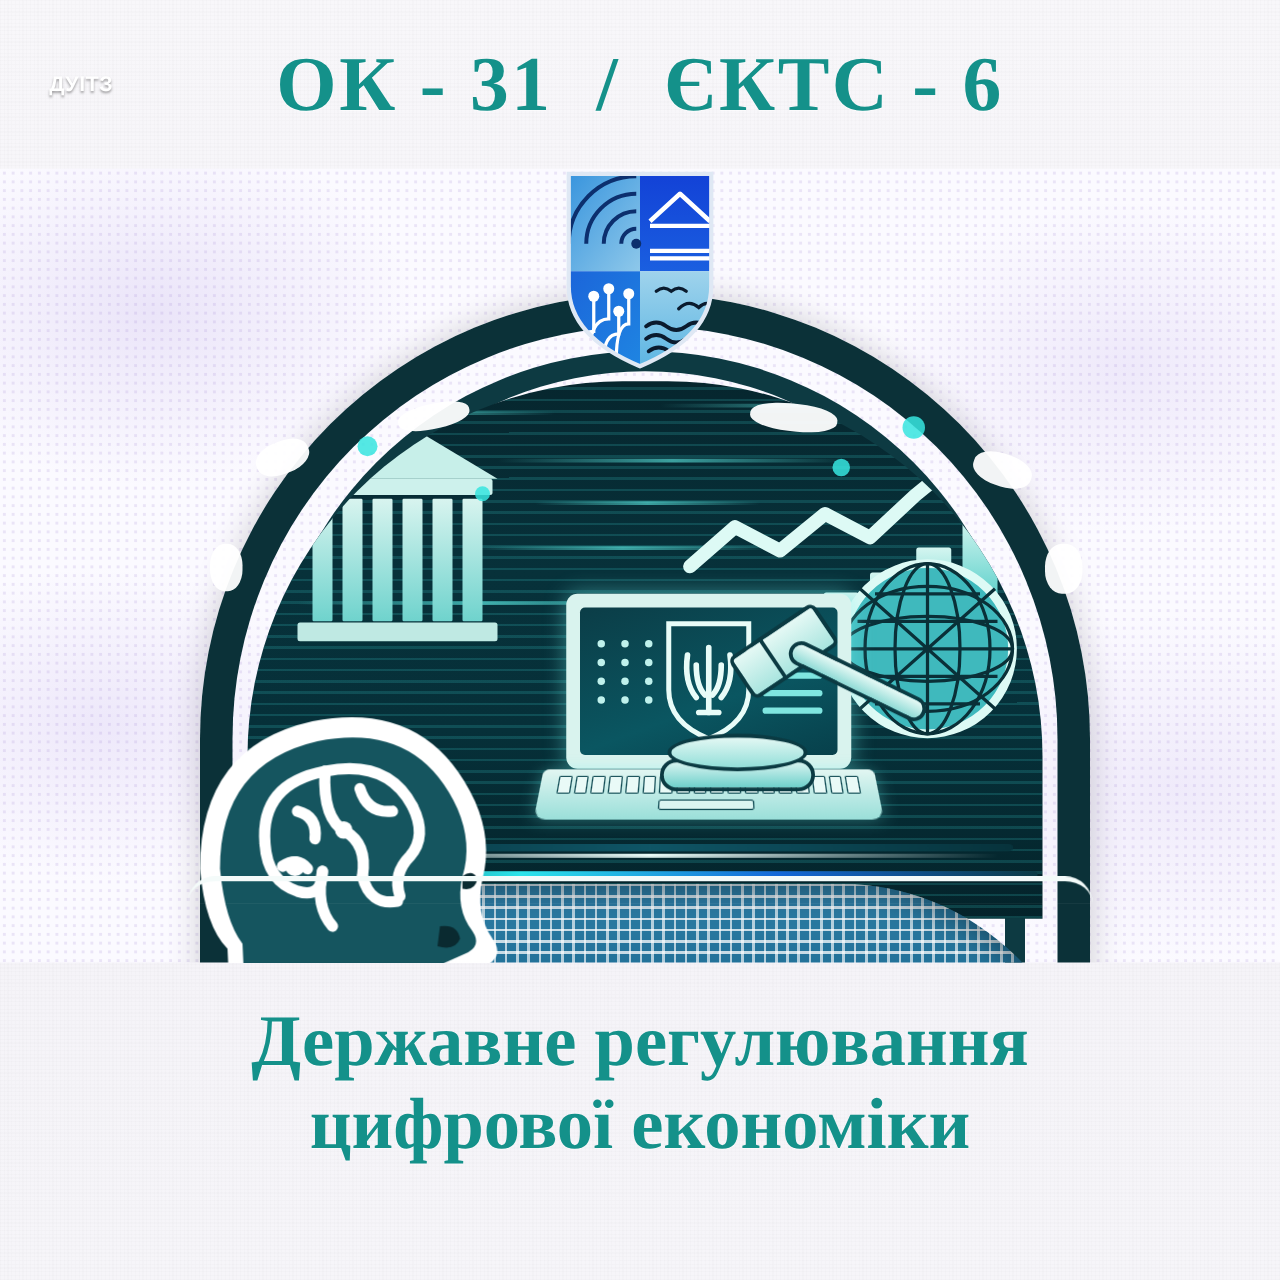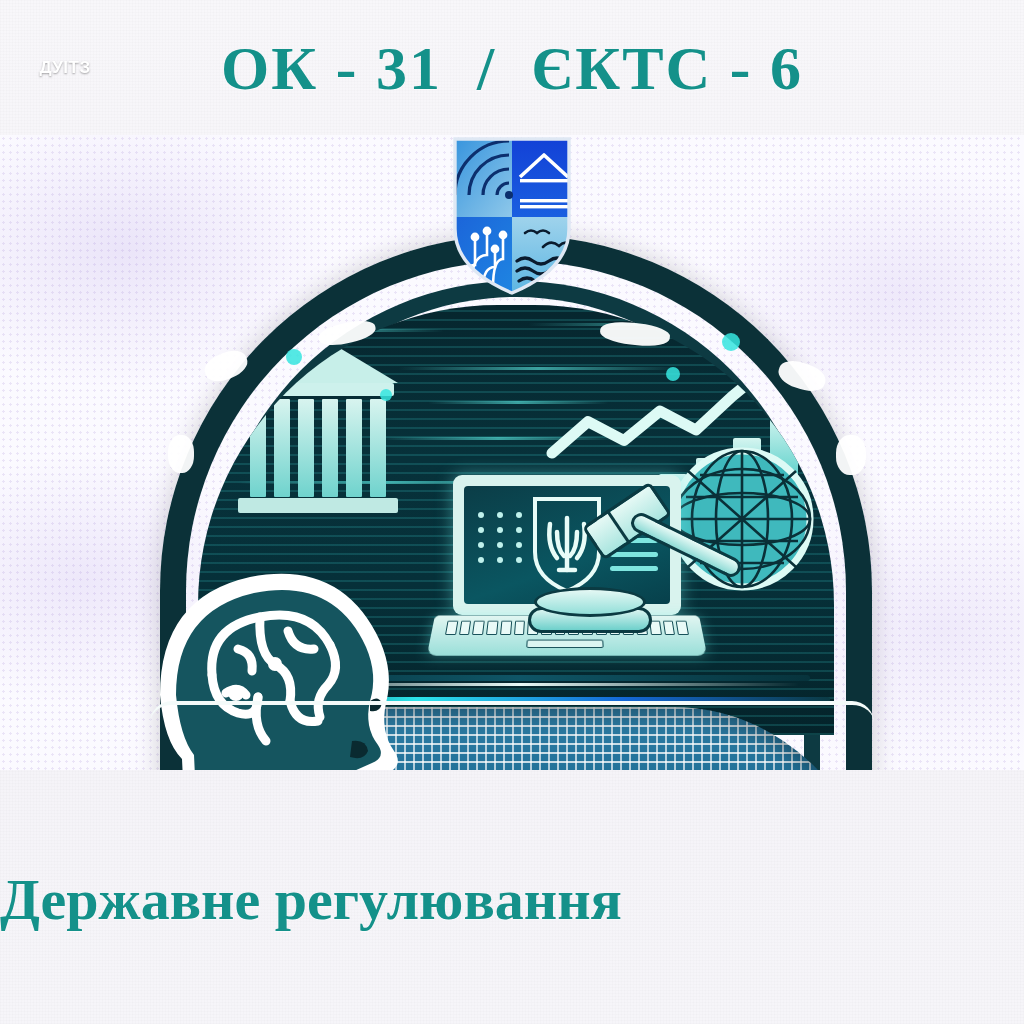--- a/index.html
+++ b/index.html
@@ -228,21 +228,21 @@
     position:absolute; left:0; top:58px; width:130px; text-align:center;
     font-family:"Liberation Sans","DejaVu Sans",sans-serif;
     font-size:17px; font-weight:700; letter-spacing:.5px; color:#ffffff;
     text-shadow:0 1px 2px rgba(0,0,0,.35);
     z-index: 3; pointer-events:none;
   }
 
   
   .footer {
     position:absolute; left:0; top:800px; width:1024px; height:200px;
-    display:flex; flex-direction:row; align-items:center; justify-content:flex-start;
+    display:flex; flex-direction:column; align-items:center; justify-content:flex-start;
     z-index: 7;
   }
   .title-line {
     font-family:"Liberation Serif","DejaVu Serif",serif;
     font-weight:700;
     font-size:58px;
     line-height:66px;
     color:#14918a;
     white-space:nowrap;
     text-shadow:0 1px 0 rgba(255,255,255,.55);
@@ -500,15 +500,16 @@
         <path d="M72 148 Q80 142 88 148 Q96 154 104 148 Q112 142 120 148"></path>
       </g>
     </g>
 
     <path d="M8 6 H122 V96 Q122 136 65 160 Q8 136 8 96 Z" fill="none" stroke="#dfe8f4" stroke-width="3.4"></path>
   </svg>
   <div class="crest-label">ДУІТЗ</div>
 
   <div class="footer">
     <div class="title-line">Державне регулювання</div>
+    <div class="title-line">цифрової економіки</div>
   </div>
 
 </div>
 
 </body></html>

